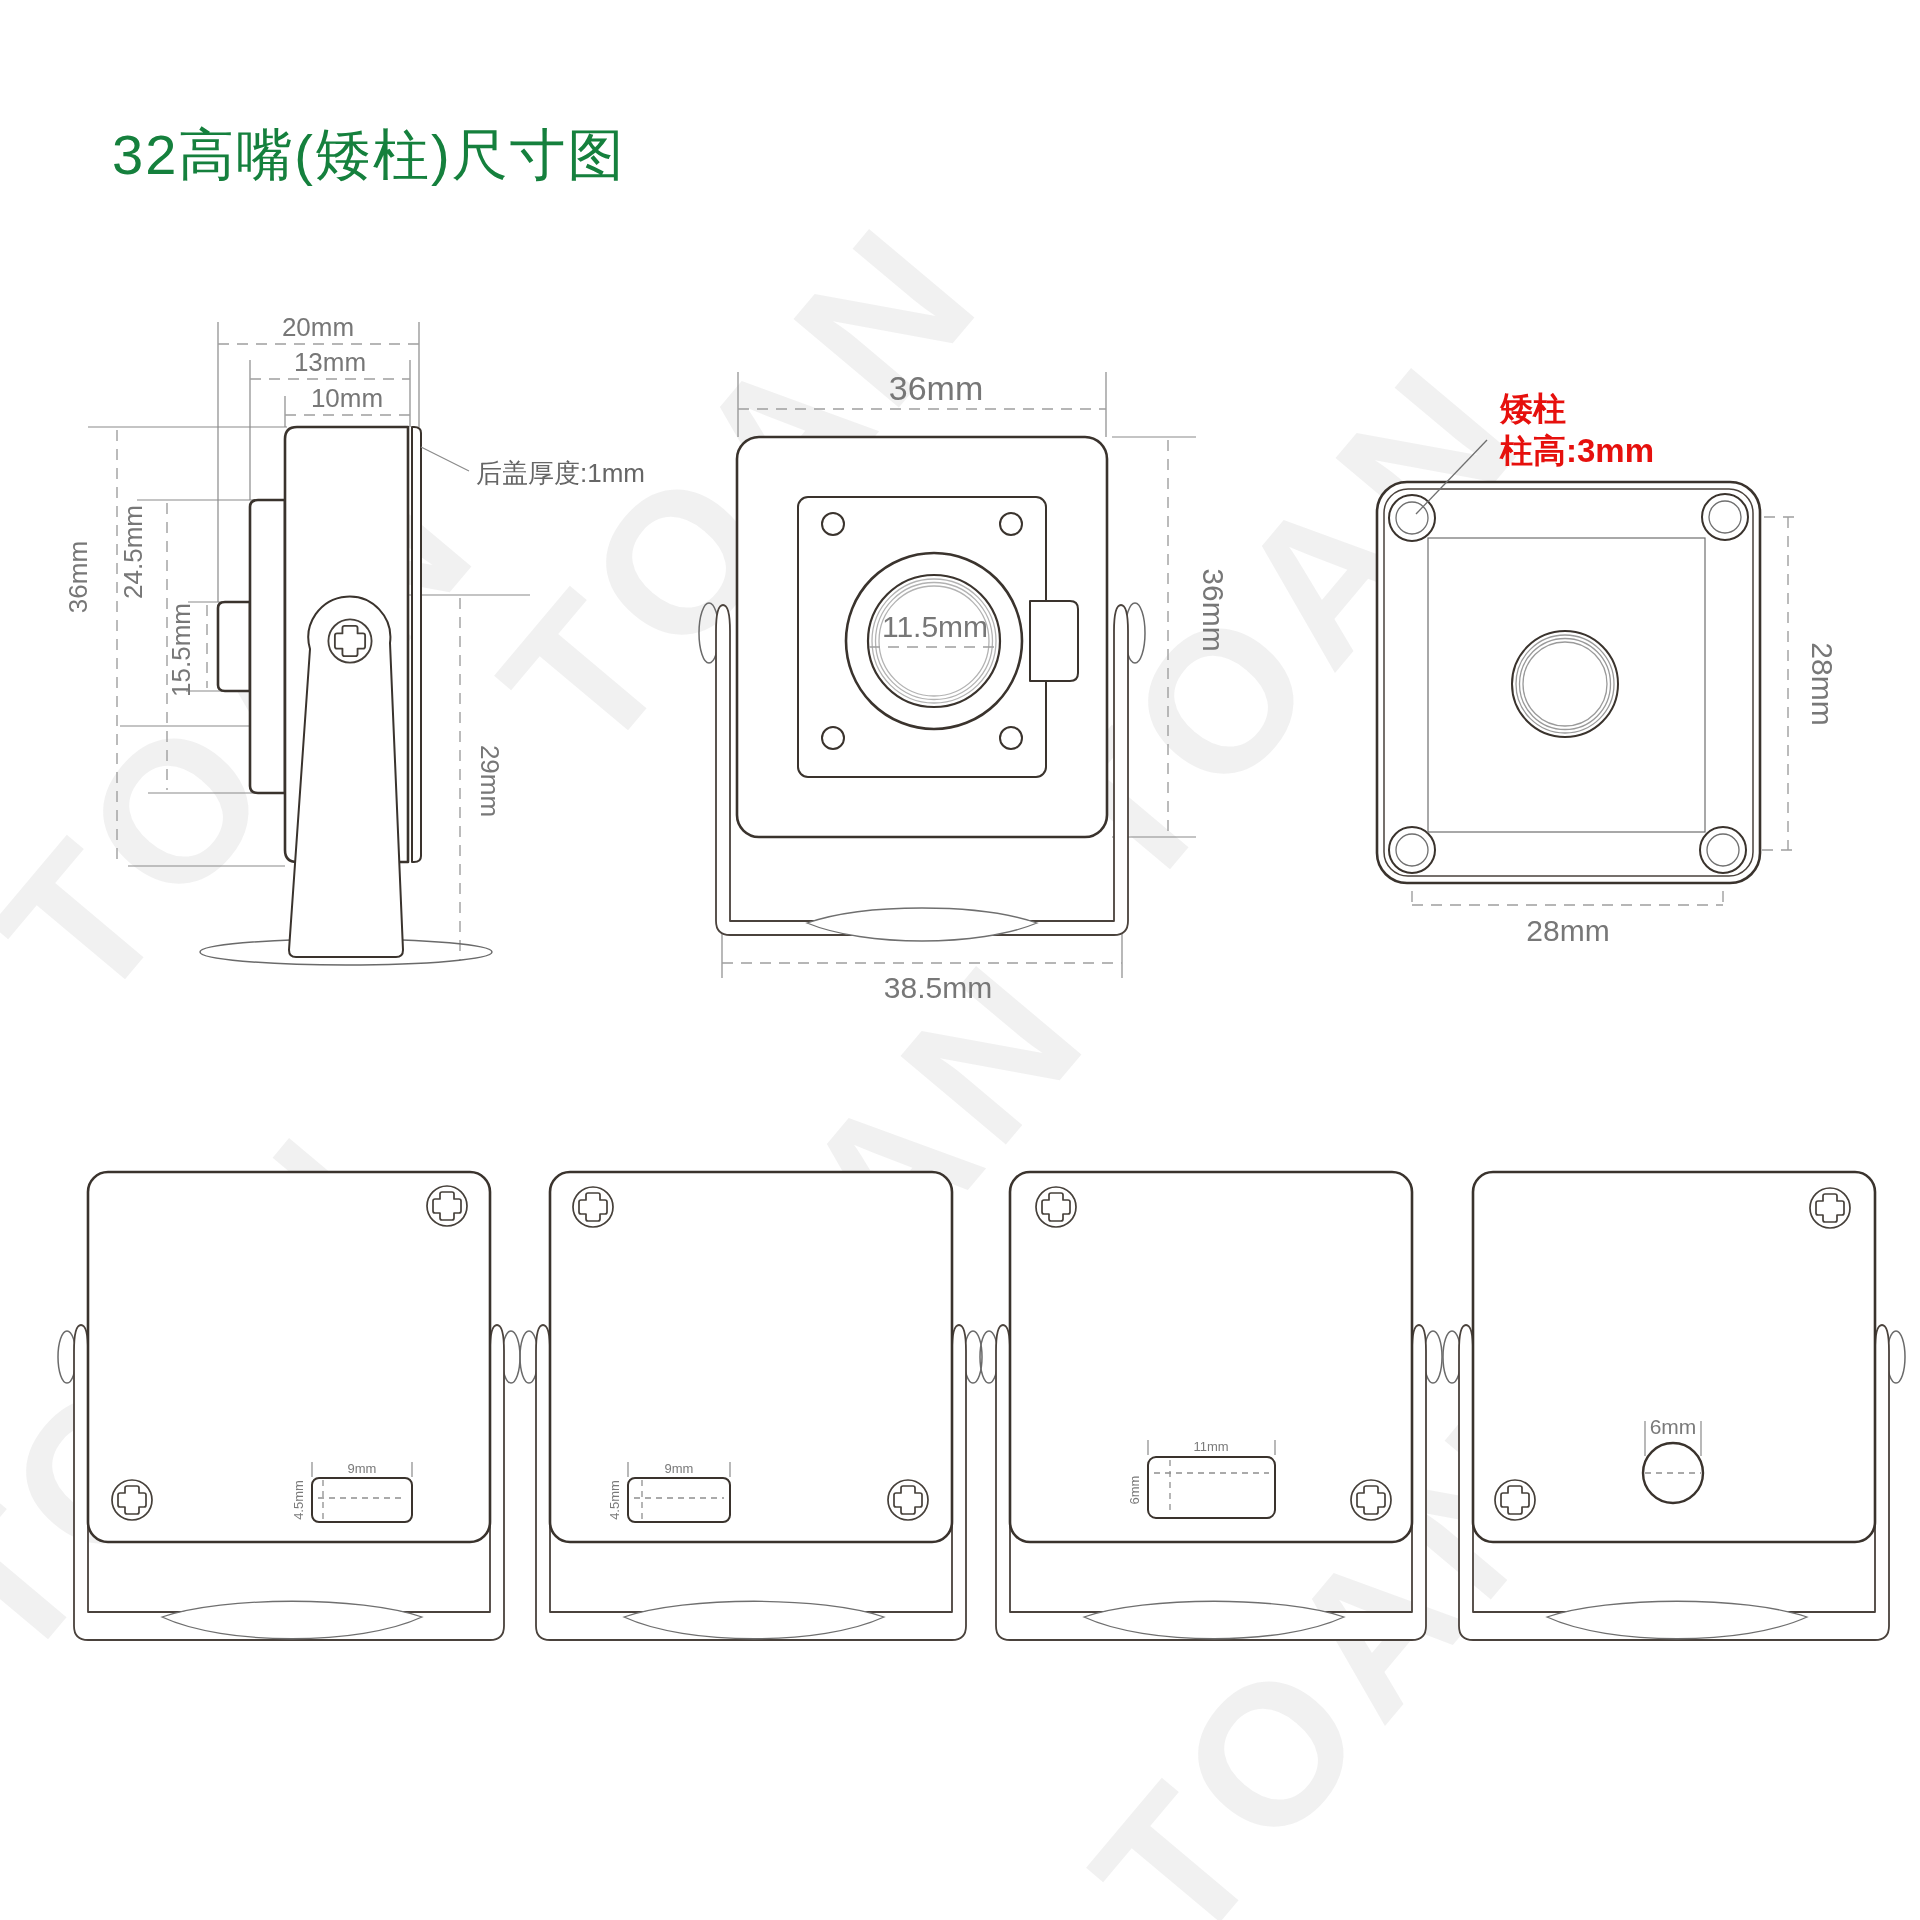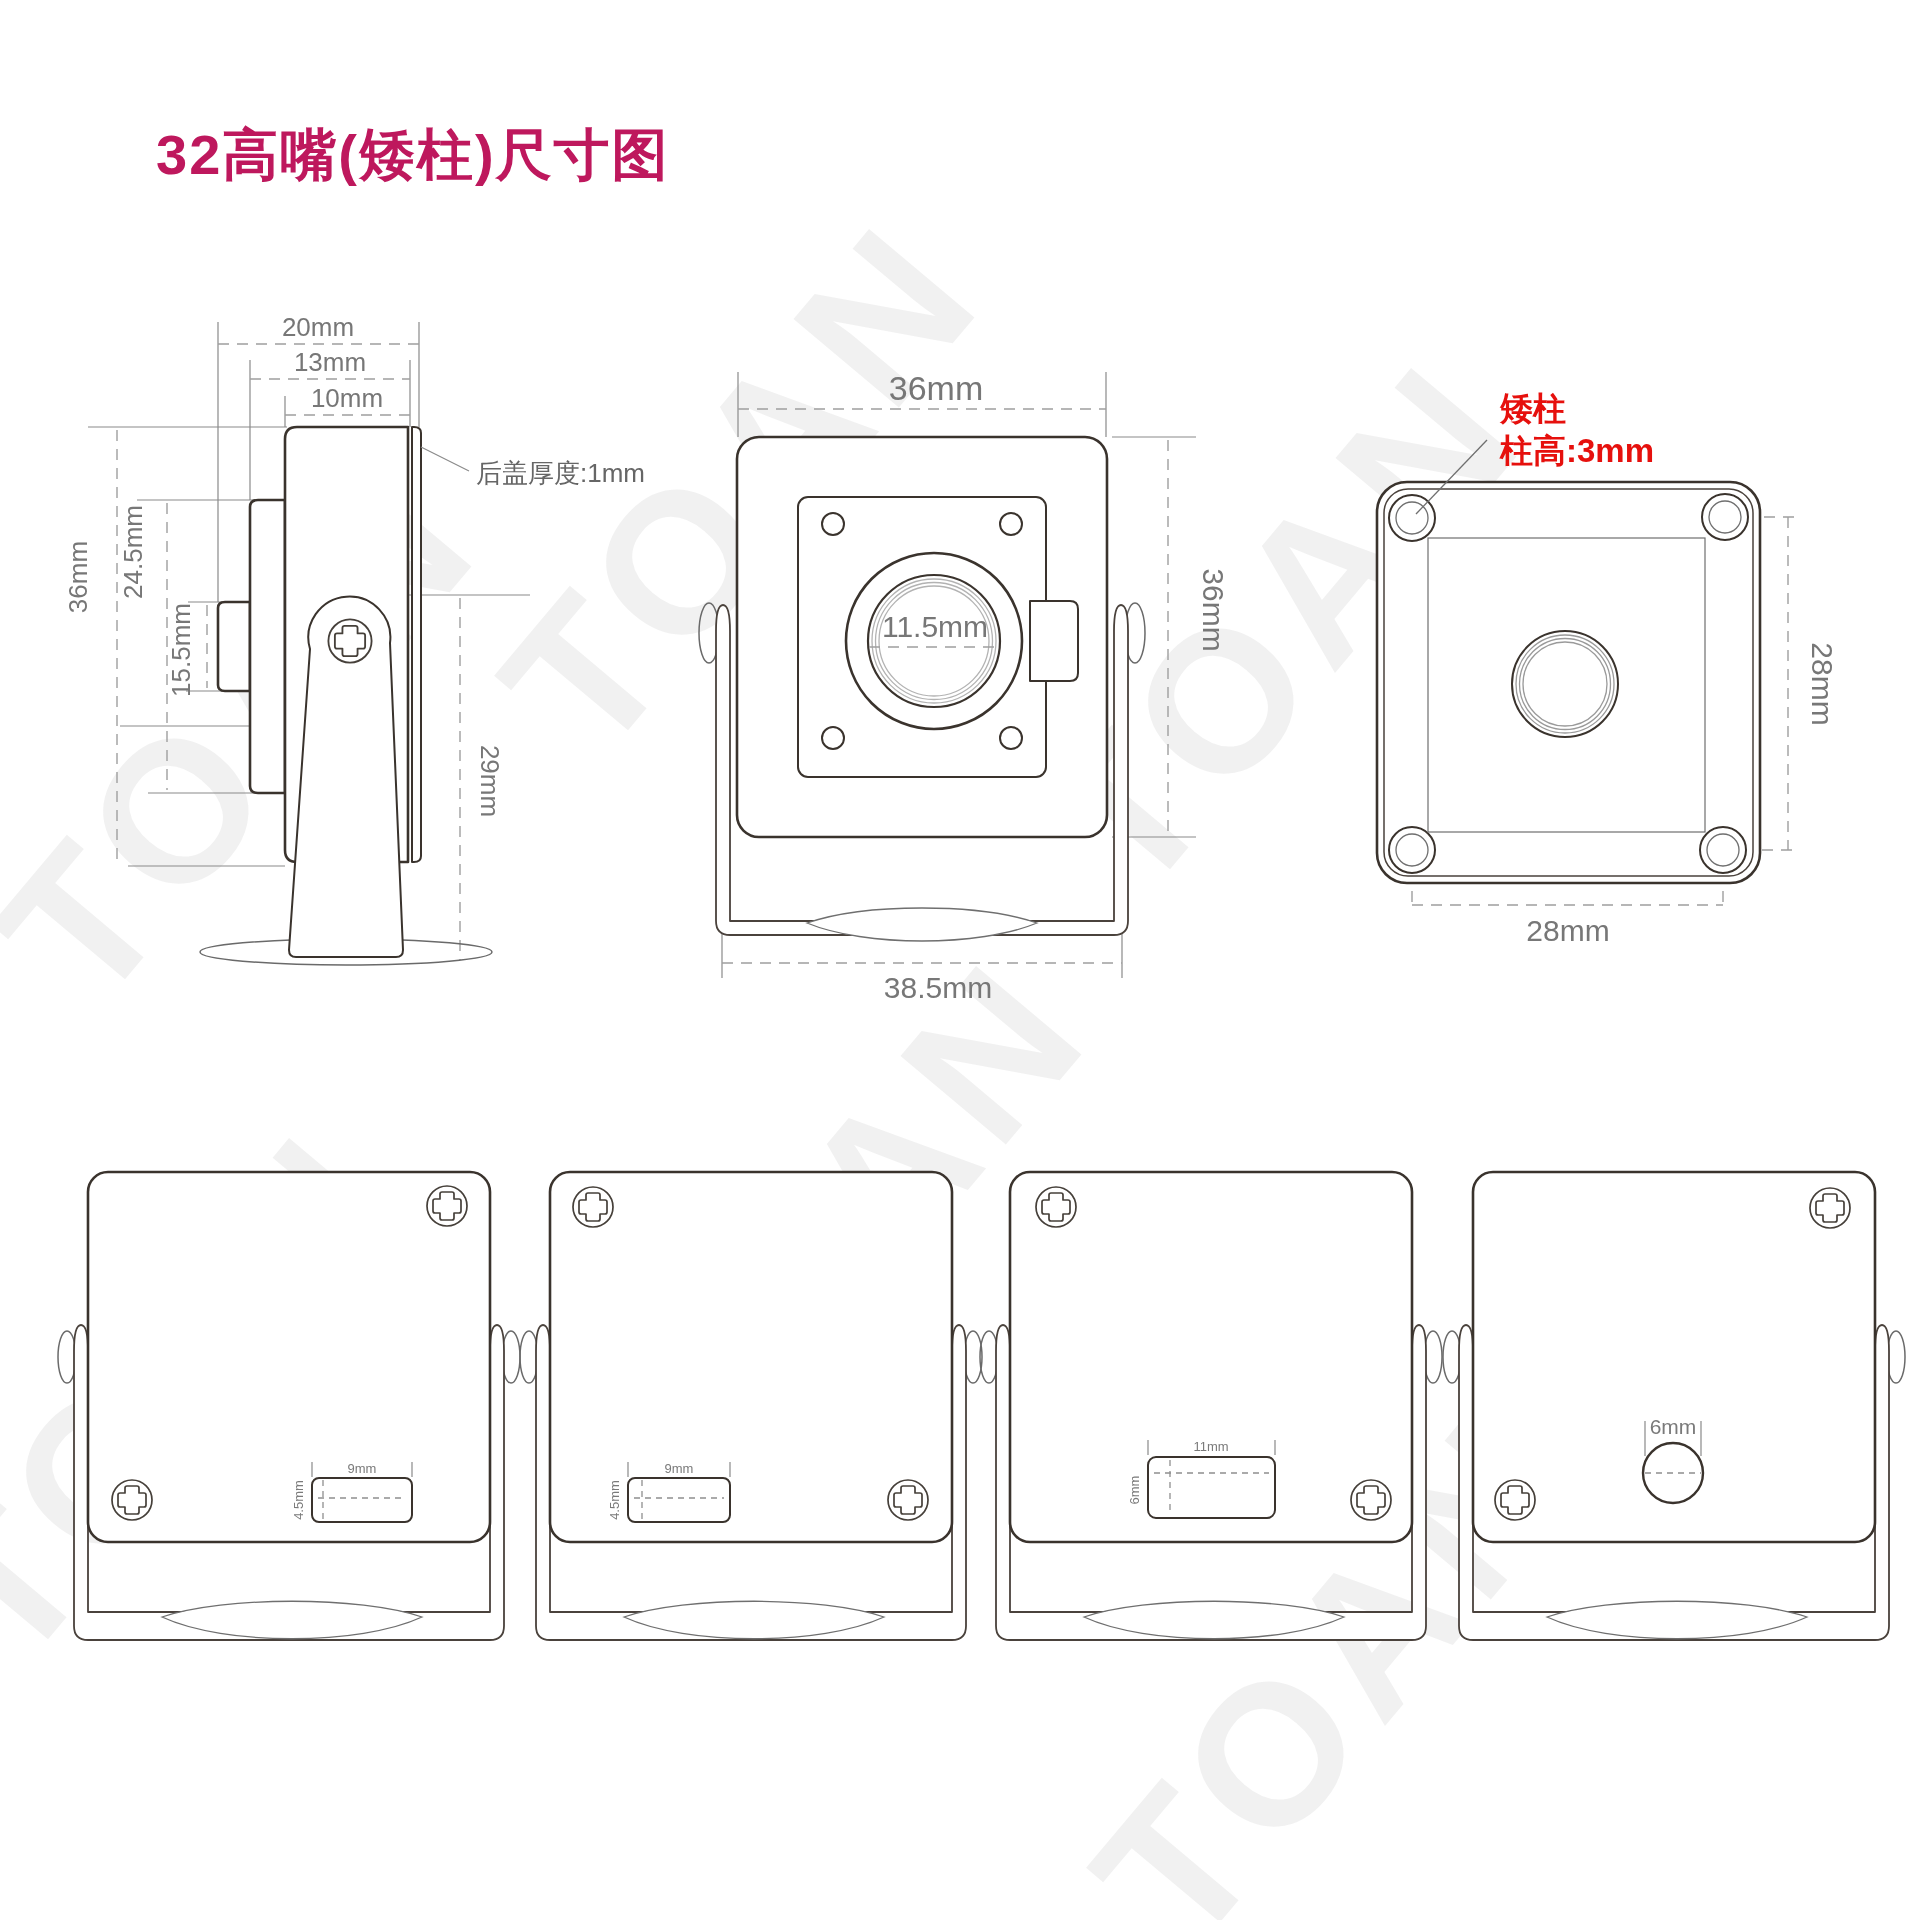--- a/index.html
+++ b/index.html
@@ -1,19 +1,19 @@
 <!DOCTYPE html>
 <html><head>
 <meta charset="utf-8">
 <style>
   html,body{margin:0;padding:0;background:#fff;}
   #canvas{position:relative;width:1920px;height:1920px;background:#fff;overflow:hidden;
           font-family:"Liberation Sans","DejaVu Sans",sans-serif;}
-  #title{position:absolute;left:112px;top:118px;font-size:56px;font-weight:700;
-         color:#be185d;letter-spacing:2px;white-space:nowrap;margin-left:44px;}
+  #title{position:absolute;left:112px;top:118px;font-size:56px;font-weight:400;
+         color:#15803d;letter-spacing:2px;white-space:nowrap;}
   svg{position:absolute;left:0;top:0;}
   .ln   {fill:none;stroke:#3a332d;stroke-width:2.6;stroke-linejoin:round;stroke-linecap:round;}
   .lnw  {fill:#fff;stroke:#3a332d;stroke-width:2.6;stroke-linejoin:round;stroke-linecap:round;}
   .lnm  {fill:#fff;stroke:#3a332d;stroke-width:2;stroke-linejoin:round;stroke-linecap:round;}
   .thin {fill:none;stroke:#8a8a8a;stroke-width:1.2;}
   .thin2{fill:none;stroke:#6f6f6f;stroke-width:1.3;}
   .dash {fill:none;stroke:#9f9f9f;stroke-width:1.4;stroke-dasharray:11 8;}
   .dashs{fill:none;stroke:#8f8f8f;stroke-width:1.3;stroke-dasharray:6 5;}
   .brk  {fill:#fff;stroke:#4a423c;stroke-width:1.8;stroke-linejoin:round;}
   .ves  {fill:#fff;stroke:#6f6f6f;stroke-width:1.3;}

